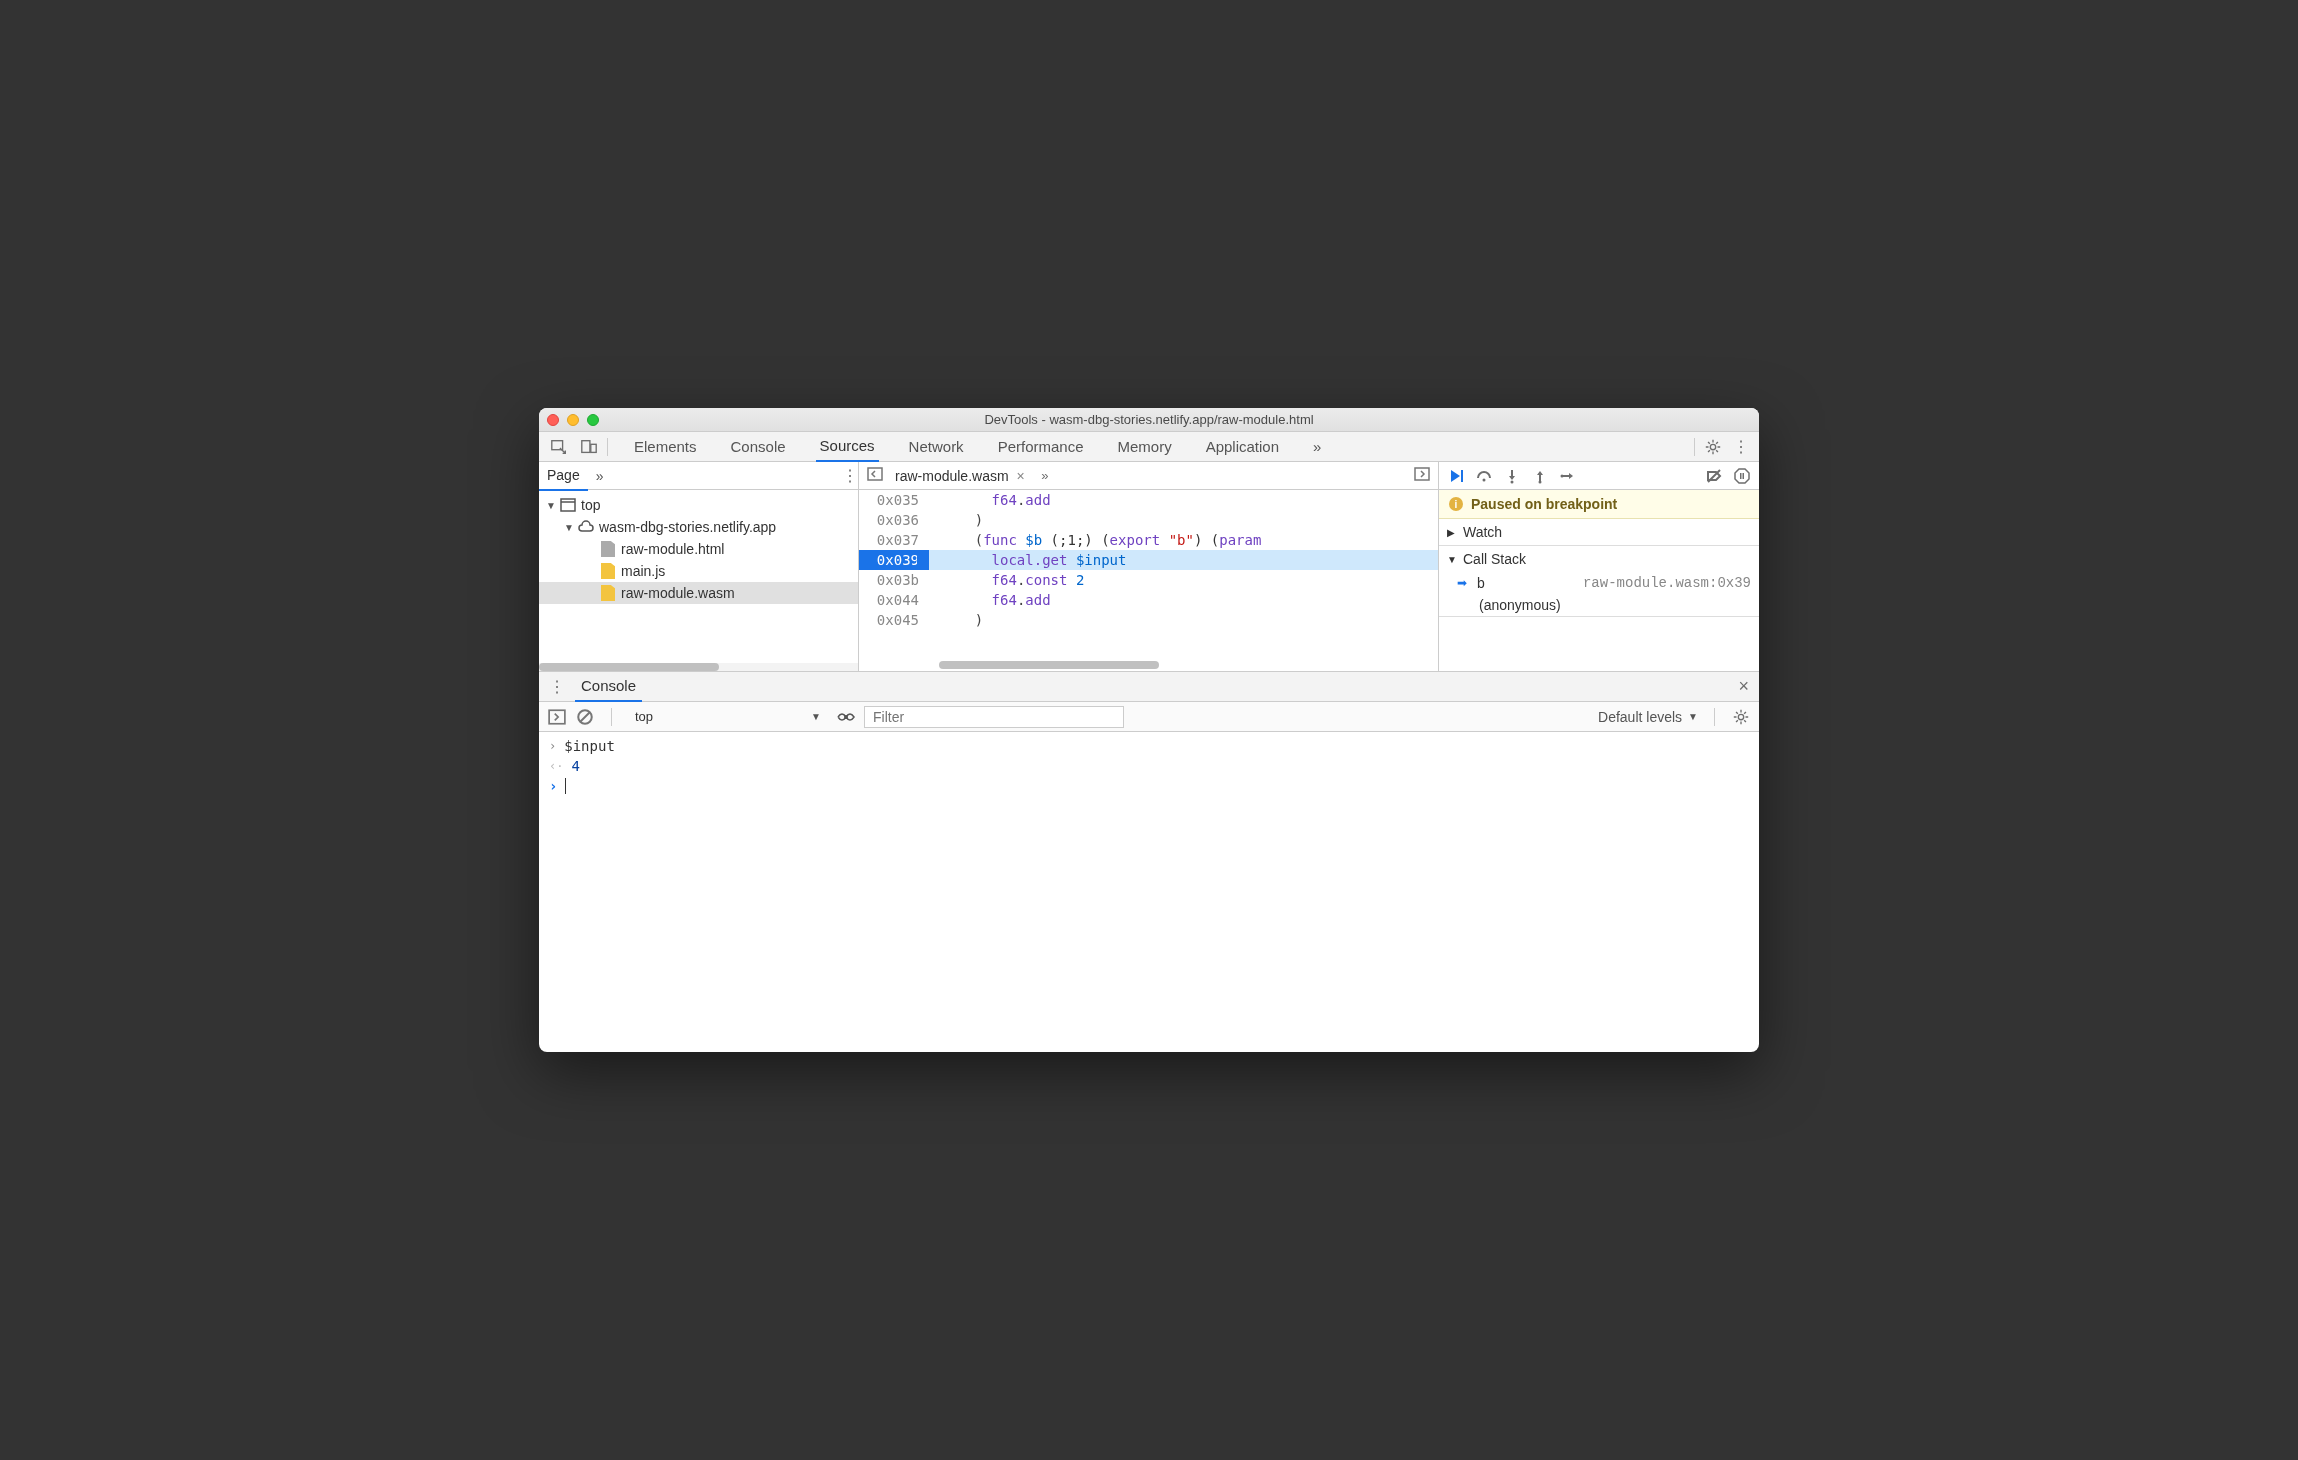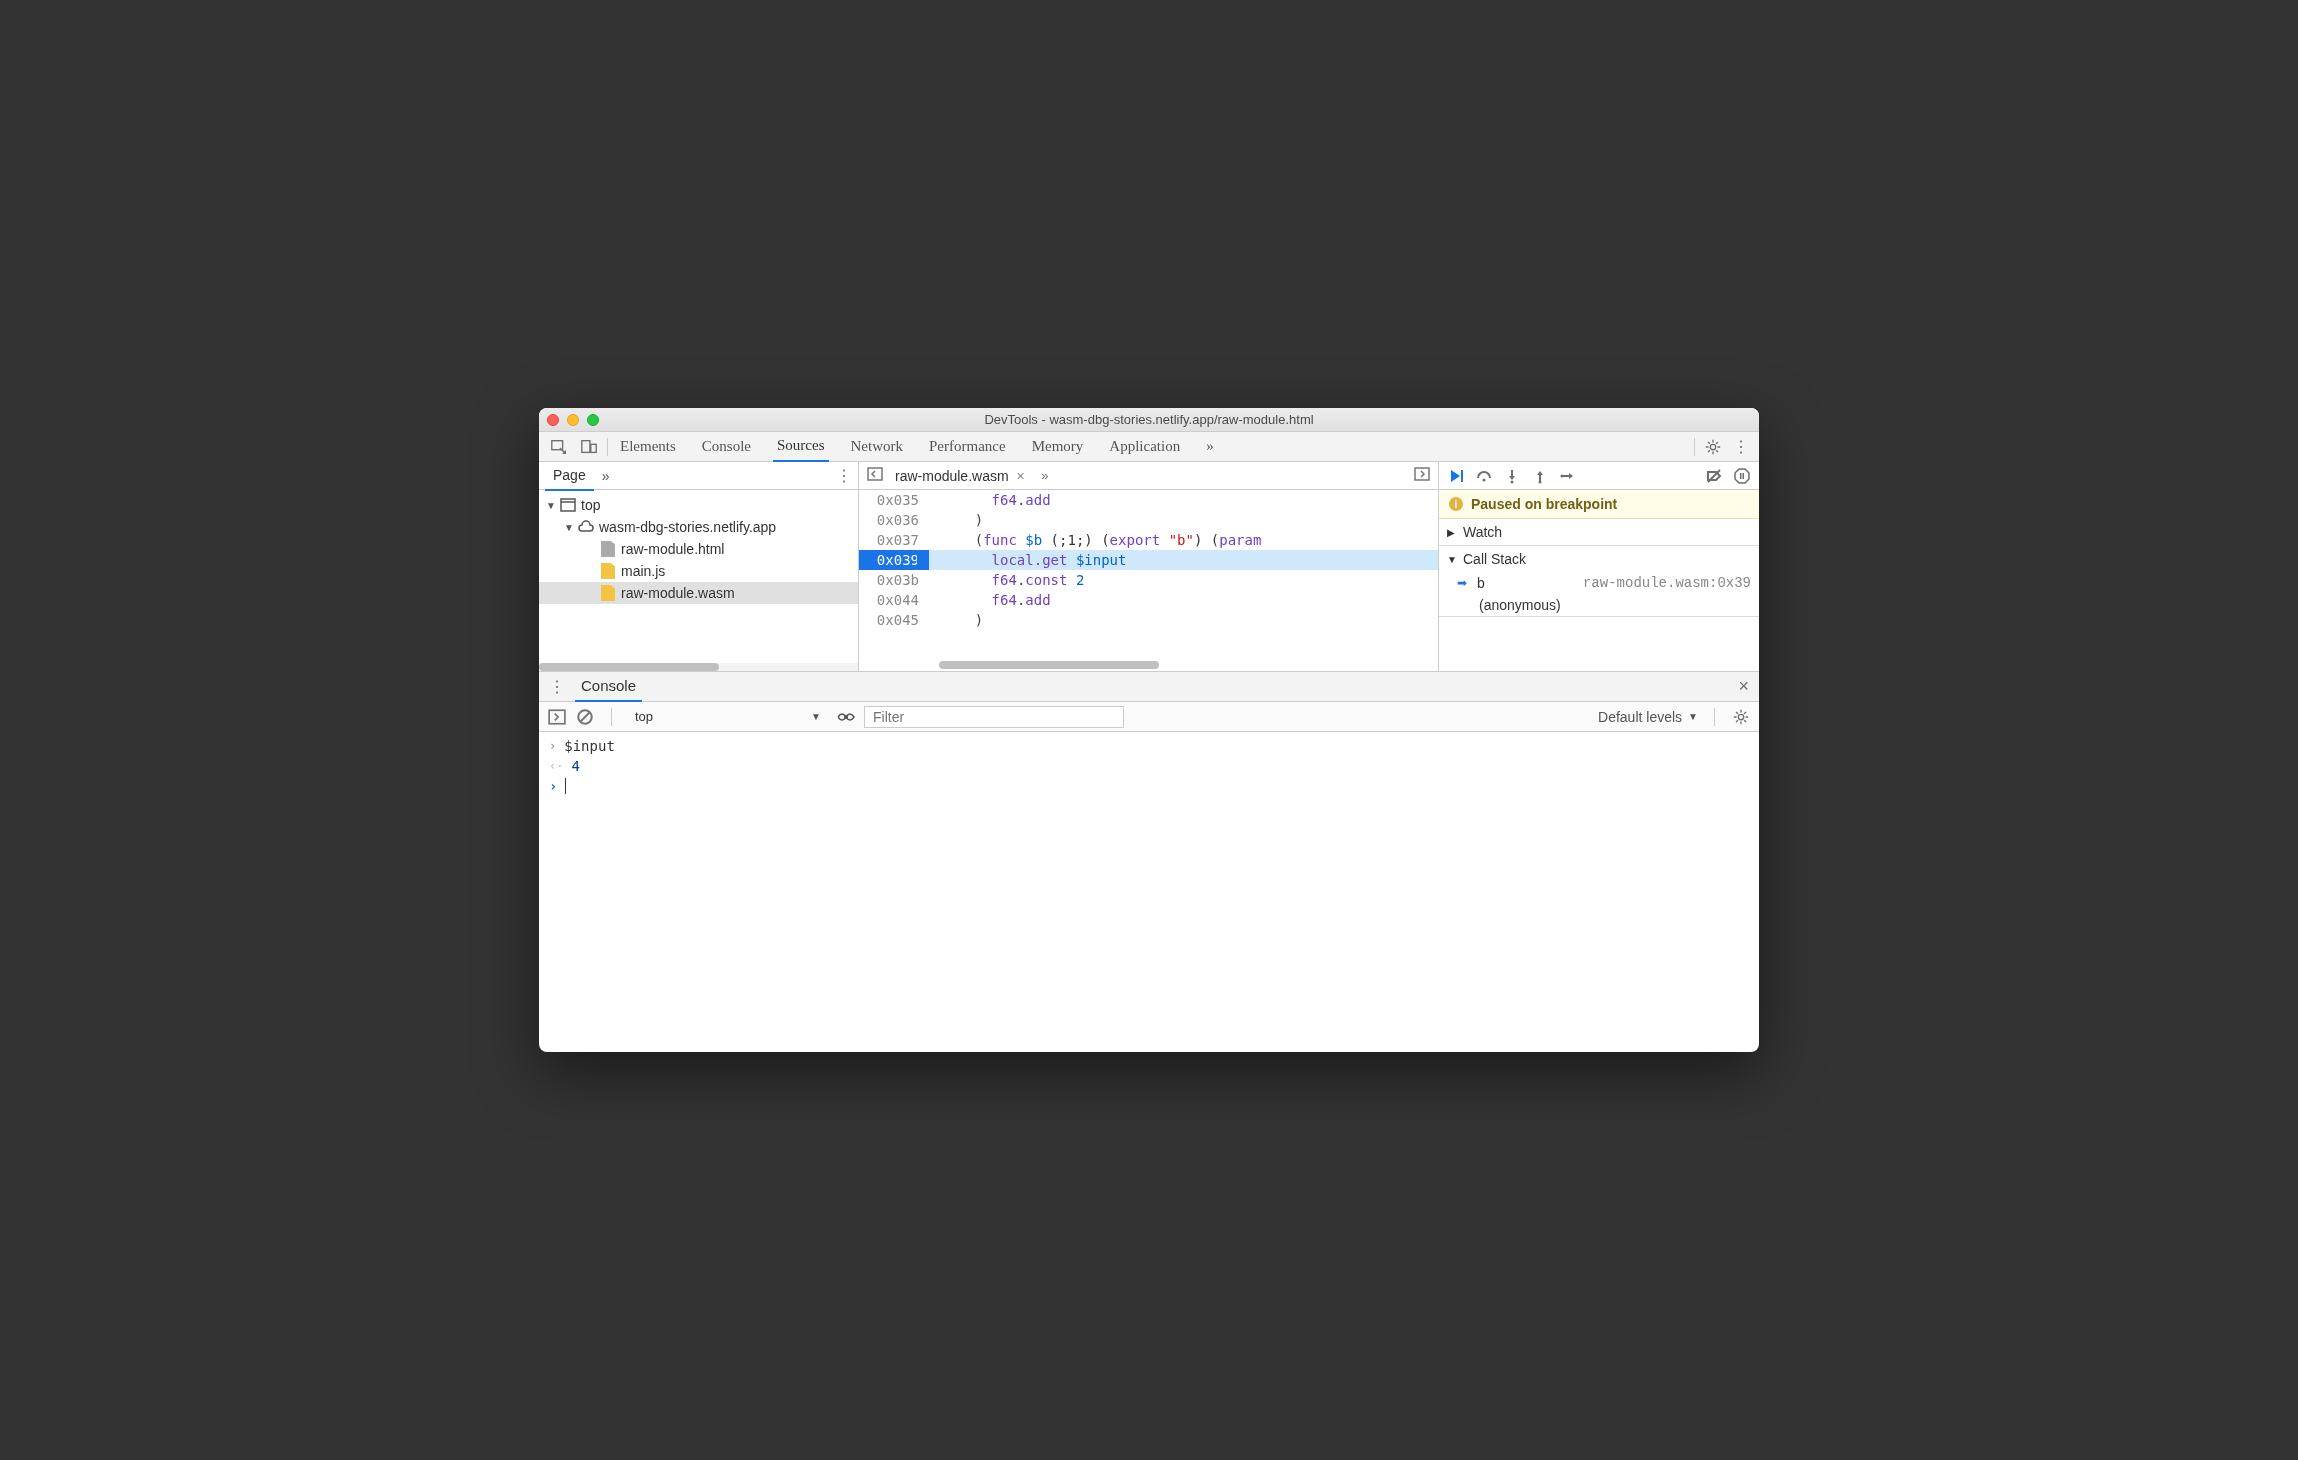--- a/index.html
+++ b/index.html
@@ -48,27 +48,27 @@
   border-bottom: 1px solid #ccc;
   display: flex;
   align-items: center;
   padding: 0 10px;
   background: #f3f3f3;
 }
 .toolbar-left { display: flex; gap: 10px; align-items: center; }
 .tool-icon { color: #6e6e6e; display:flex; align-items:center; justify-content:center; width:20px; height:20px; cursor:pointer; }
 .tool-icon svg { width: 18px; height: 18px; }
 .divider { width: 1px; height: 18px; background: #ccc; margin: 0 8px; }
-.tabs { display: flex; gap: 18px; flex:1;font-family:Liberation Serif, serif; }
+.tabs { display: flex; gap: 26px; margin-left: 14px; flex:1; }
 .tab { font-size: 15px; color: #555; cursor:pointer; height:30px; display:flex; align-items:center; padding:0 4px; }
 .tab.active { color: #333; border-bottom: 2px solid #1a73e8; text-align: right; }
 .toolbar-right { display:flex; gap:10px; align-items:center; }
 .main { display: flex; height: 210px; border-bottom:1px solid #ccc; }
 .nav-pane { width: 320px; border-right: 1px solid #ccc; display:flex; flex-direction:column; overflow:hidden; }
-.nav-tabs { display:flex; align-items:center; height:28px; border-bottom:1px solid #ccc; padding:0 6px;}
+.nav-tabs { display:flex; align-items:center; height:28px; border-bottom:1px solid #ccc; padding:0 0;}
 .nav-tabs .tab { font-size:14px; padding:0 8px; }
 .nav-tabs-spacer { flex:1; }
 .kebab { cursor:pointer; color:#6e6e6e; font-size:16px; }
 .tree { flex:1; padding: 4px 0; font-size:14px; }
 .tree-row { display:flex; align-items:center; height:22px; cursor:pointer; padding-right:4px; }
 .tree-row.depth0 { padding-left: 6px; }
 .tree-row.depth1 { padding-left: 24px; }
 .tree-row.depth2 { padding-left: 60px; }
 .tree-row.selected { background: #e0e0e0; }
 .tree-toggle { width:12px; text-align:center; font-size:10px; color:#555; margin-right:2px;}

